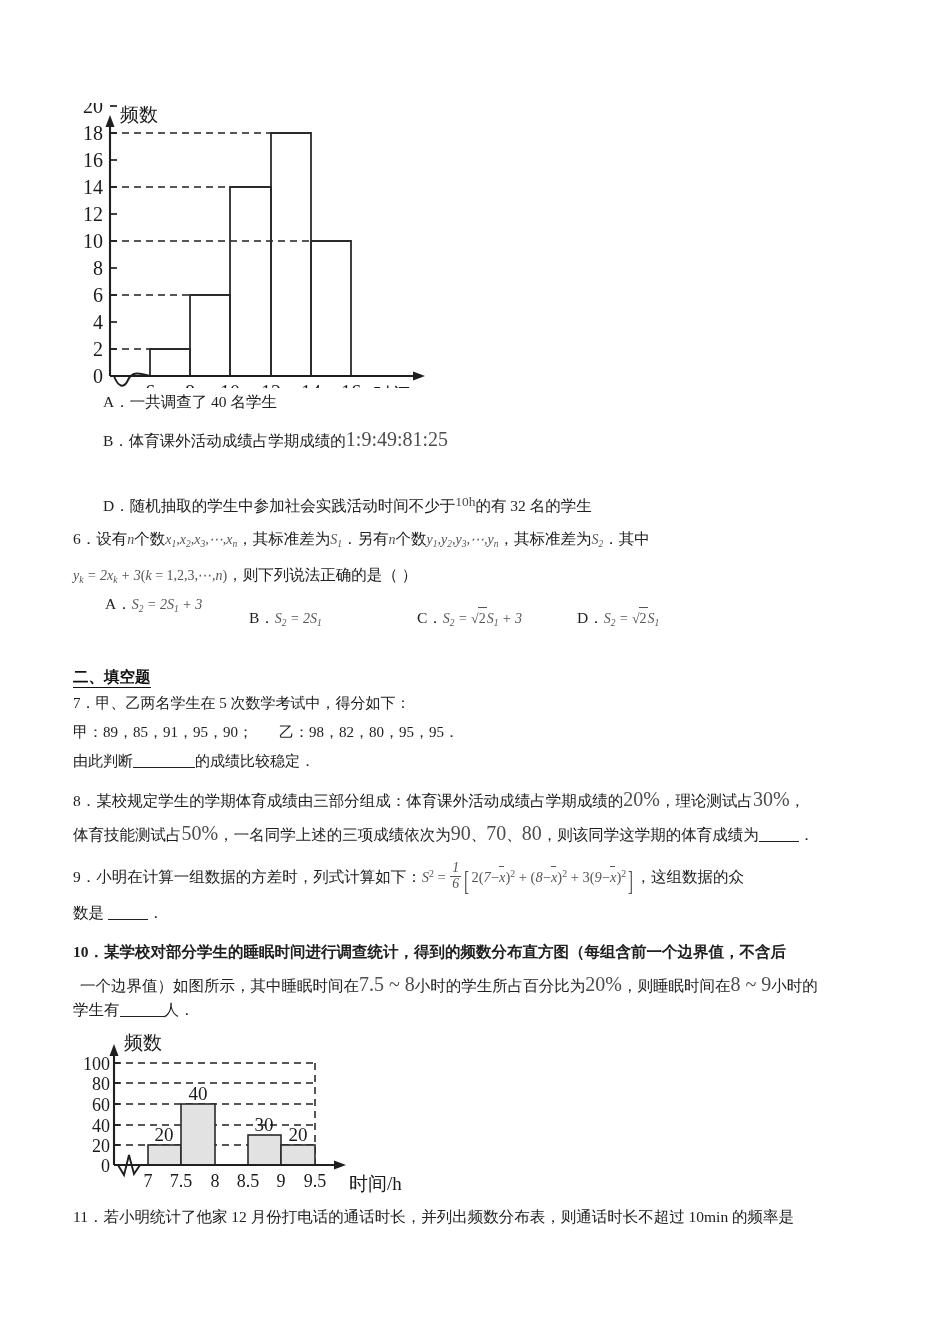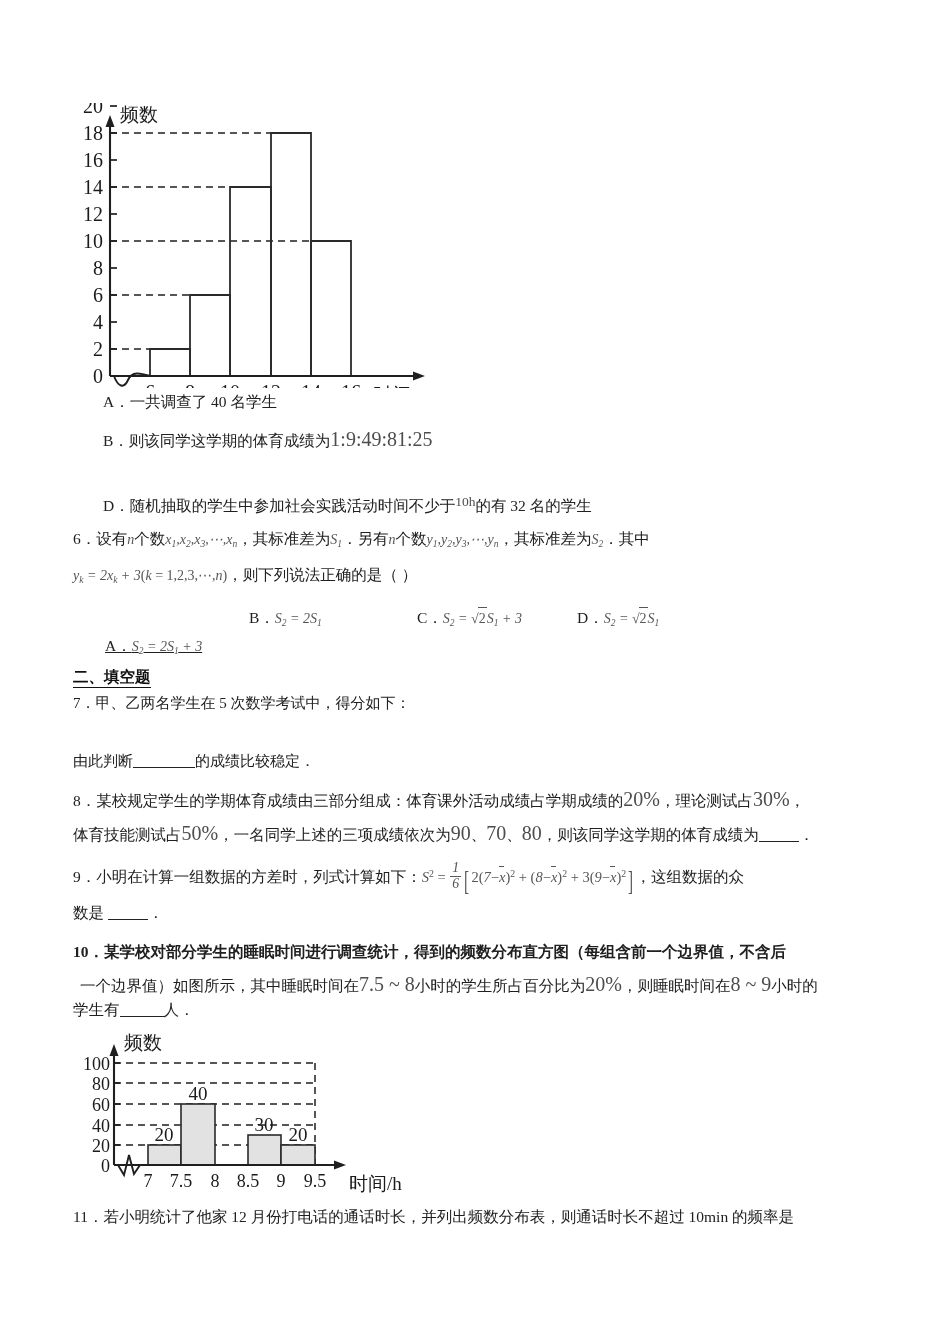--- a/index.html
+++ b/index.html
@@ -192,53 +192,56 @@
       <text class="cjklabel" x="50" y="18">频数</text>
       <text class="cjklabel" x="303" y="298">时间/h</text>
     </svg>
   </div>
 
   <div class="blk cjk" style="left:103px; top:390px;">
     <span class="opt-letter">A．</span><span>一共调查了 40 名学生</span>
   </div>
 
   <div class="blk cjk" style="left:103px; top:424px;">
-    <span class="opt-letter">B．</span><span>则该同学这学期的体育成绩为</span><span class="inline-num">1:9:49:81:25</span>
+    <span class="opt-letter">B．</span><span>体育课外活动成绩占学期成绩的</span><span class="inline-num">1:9:49:81:25</span>
   </div>
 
 
   <div class="blk cjk" style="left:103px; top:492px;">
     <span class="opt-letter">D．</span><span>随机抽取的学生中参加社会实践活动时间不少于</span><span class="smallnum">10h</span><span>的有 32 名的学生</span>
   </div>
 
   <div class="blk cjk" style="left:73px; top:527px;">
     <span>6．</span><span>设有</span><span class="mathy">n</span><span>个数</span><span class="mathy"><i>x</i><span class="sub">1</span>,<i>x</i><span class="sub">2</span>,<i>x</i><span class="sub">3</span>,⋯,<i>x</i><span class="sub">n</span></span><span>，其标准差为</span><span class="mathy"><i>S</i><span class="sub">1</span></span><span>．另有</span><span class="mathy">n</span><span>个数</span><span class="mathy"><i>y</i><span class="sub">1</span>,<i>y</i><span class="sub">2</span>,<i>y</i><span class="sub">3</span>,⋯,<i>y</i><span class="sub">n</span></span><span>，其标准差为</span><span class="mathy"><i>S</i><span class="sub">2</span></span><span>．其中</span>
   </div>
 
   <div class="blk cjk" style="left:73px; top:563px;">
     <span class="mathy"><i>y</i><span class="sub">k</span> = 2<i>x</i><span class="sub">k</span> + 3<span class="mathy-up">(</span><i>k</i> <span class="mathy-up">= 1,2,3,⋯,</span><i>n</i><span class="mathy-up">)</span></span><span>，则下列说法正确的是（   ）</span>
   </div>
 
-  <div class="blk cjk" style="left:105px; top:634px;text-decoration:underline;">
+  <div class="blk cjk" style="left:105px; top:592px;">
     <span class="opt-letter">A．</span><span class="mathy"><i>S</i><span class="sub">2</span> = 2<i>S</i><span class="sub">1</span> + 3</span>
   </div>
   <div class="blk cjk" style="left:249px; top:606px;">
     <span class="opt-letter">B．</span><span class="mathy"><i>S</i><span class="sub">2</span> = 2<i>S</i><span class="sub">1</span></span>
   </div>
   <div class="blk cjk" style="left:417px; top:606px;">
     <span class="opt-letter">C．</span><span class="mathy"><i>S</i><span class="sub">2</span> = <span class="radsign">√</span><span class="sqrt">2</span><i>S</i><span class="sub">1</span> + 3</span>
   </div>
   <div class="blk cjk" style="left:577px; top:606px;">
     <span class="opt-letter">D．</span><span class="mathy"><i>S</i><span class="sub">2</span> = <span class="radsign">√</span><span class="sqrt">2</span><i>S</i><span class="sub">1</span></span>
   </div>
 
   <div class="sec-head cjk" style="left:73px; top:668px;">二、填空题</div>
 
   <div class="blk cjk" style="left:73px; top:692px; font-size:15px;">
     <span>7．</span><span>甲、乙两名学生在 5 次数学考试中，得分如下：</span>
+  </div>
+  <div class="blk cjk" style="left:73px; top:721px; font-size:15px;">
+    <span>甲：89，85，91，95，90；</span><span style="display:inline-block;width:26px;"></span><span>乙：98，82，80，95，95．</span>
   </div>
   <div class="blk cjk" style="left:73px; top:750px; font-size:15px;">
     <span>由此判断</span><span class="blank" style="width:62px;"></span><span>的成绩比较稳定．</span>
   </div>
 
   <div class="blk cjk" style="left:73px; top:784px;">
     <span>8．</span><span>某校规定学生的学期体育成绩由三部分组成：体育课外活动成绩占学期成绩的</span><span class="inline-num">20%</span><span>，理论测试占</span><span class="inline-num">30%</span><span>，</span>
   </div>
   <div class="blk cjk" style="left:73px; top:818px;">
     <span>体育技能测试占</span><span class="inline-num">50%</span><span>，一名同学上述的三项成绩依次为</span><span class="inline-num">90</span><span>、</span><span class="inline-num">70</span><span>、</span><span class="inline-num">80</span><span>，则该同学这学期的体育成绩为</span><span class="blank" style="width:40px;"></span><span>．</span>

